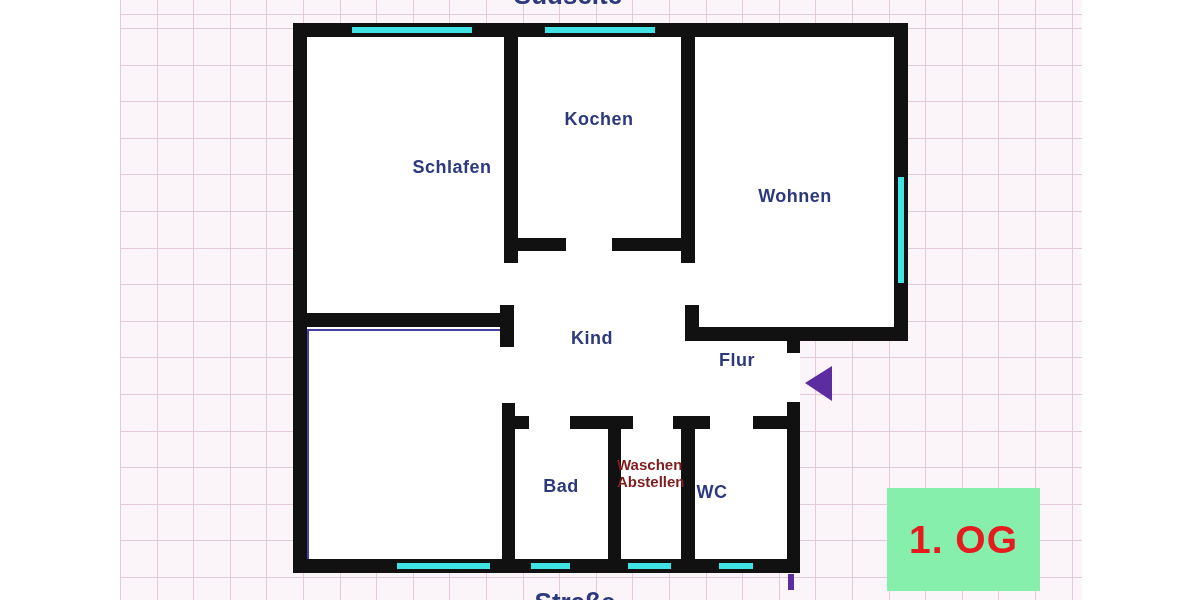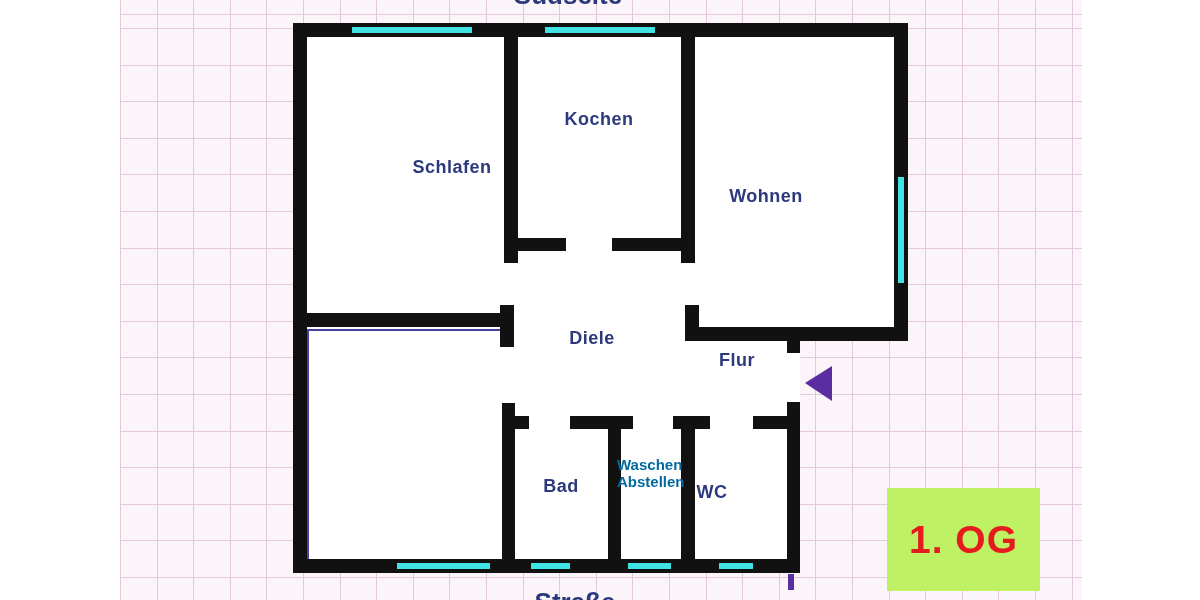--- a/index.html
+++ b/index.html
@@ -23,36 +23,36 @@
   }
   .fill{position:absolute;background:#ffffff;}
   .wall{position:absolute;background:#111111;}
   .win{position:absolute;background:#3fe3e3;}
   .thinline{position:absolute;background:#4340a0;}
   .room-label{
     position:absolute;color:#2c3a7d;font-weight:bold;font-size:18px;
     white-space:nowrap;transform:translate(-50%,-50%);letter-spacing:0.5px;
   }
   .small-label{
-    position:absolute;color:#0369a1;font-weight:bold;font-size:15px;
+    position:absolute;color:#7f1d1d;font-weight:bold;font-size:15px;
     line-height:17px;white-space:nowrap;letter-spacing:0px;
   }
   #eingang-arrow{
     position:absolute;left:805px;top:366px;width:0;height:0;
     border-top:17px solid transparent;
     border-bottom:18px solid transparent;
     border-right:27px solid #5b2da1;
   }
   #eingang-label{
     position:absolute;left:833px;top:385px;transform:translateY(-50%);
     color:#2c3a7d;font-weight:bold;font-size:26px;white-space:nowrap;
   }
   #floor-box{
     position:absolute;left:887px;top:488px;width:153px;height:103px;
-    background:#bef264;display:flex;align-items:center;justify-content:center;
+    background:#86efac;display:flex;align-items:center;justify-content:center;
   }
   #floor-label{
     color:#e51b1e;font-weight:bold;font-size:39px;letter-spacing:1px;white-space:nowrap;
   }
   #top-cut-label{
     position:absolute;left:568px;top:-20px;transform:translateX(-50%);
     color:#2c3a7d;font-weight:bold;font-size:26px;white-space:nowrap;
   }
   #bottom-cut-label{
     position:absolute;left:575px;top:587px;transform:translateX(-50%);
@@ -104,22 +104,22 @@
   <div class="win" style="left:397px;top:563px;width:93px;height:6px;"></div>
   <div class="win" style="left:531px;top:563px;width:39px;height:6px;"></div>
   <div class="win" style="left:628px;top:563px;width:43px;height:6px;"></div>
   <div class="win" style="left:719px;top:563px;width:34px;height:6px;"></div>
 
   <div class="thinline" style="left:307px;top:329px;width:193px;height:2px;"></div>
   <div class="thinline" style="left:307px;top:329px;width:2px;height:230px;"></div>
 
   <div class="room-label" style="left:408px;top:167px;margin-left:44px;">Schlafen</div>
   <div class="room-label" style="left:599px;top:119px;">Kochen</div>
-  <div class="room-label" style="left:766px;top:196px;">Wohnen</div>
-  <div class="room-label" style="left:592px;top:338px;">Diele</div>
+  <div class="room-label" style="left:795px;top:196px;">Wohnen</div>
+  <div class="room-label" style="left:592px;top:338px;">Kind</div>
   <div class="room-label" style="left:737px;top:360px;">Flur</div>
   <div class="room-label" style="left:561px;top:486px;">Bad</div>
   <div class="room-label" style="left:712px;top:492px;">WC</div>
 
   <div class="small-label" style="left:617px;top:456px;">
     <span style="display:block;">Waschen</span>
     <span style="display:block;">Abstellen</span>
   </div>
 
   <div id="eingang-arrow"></div>

